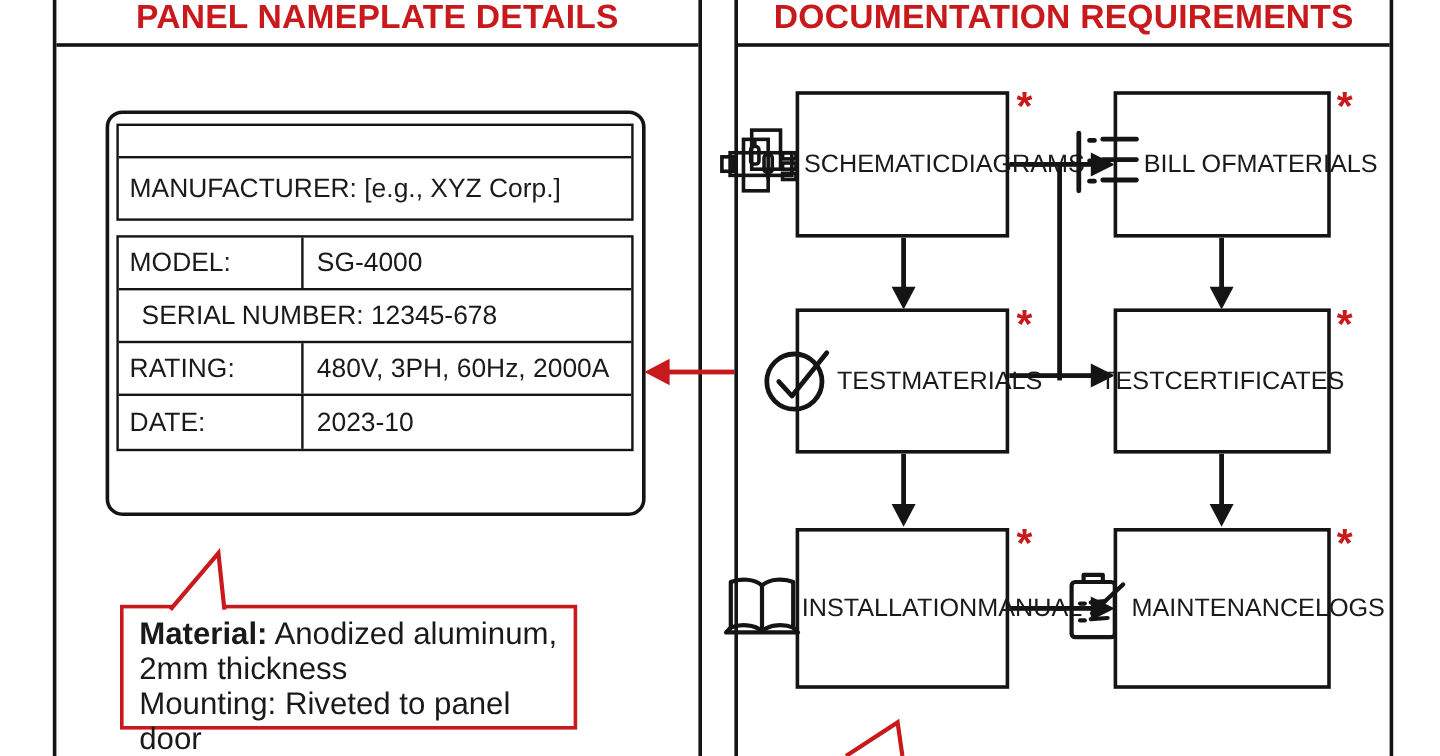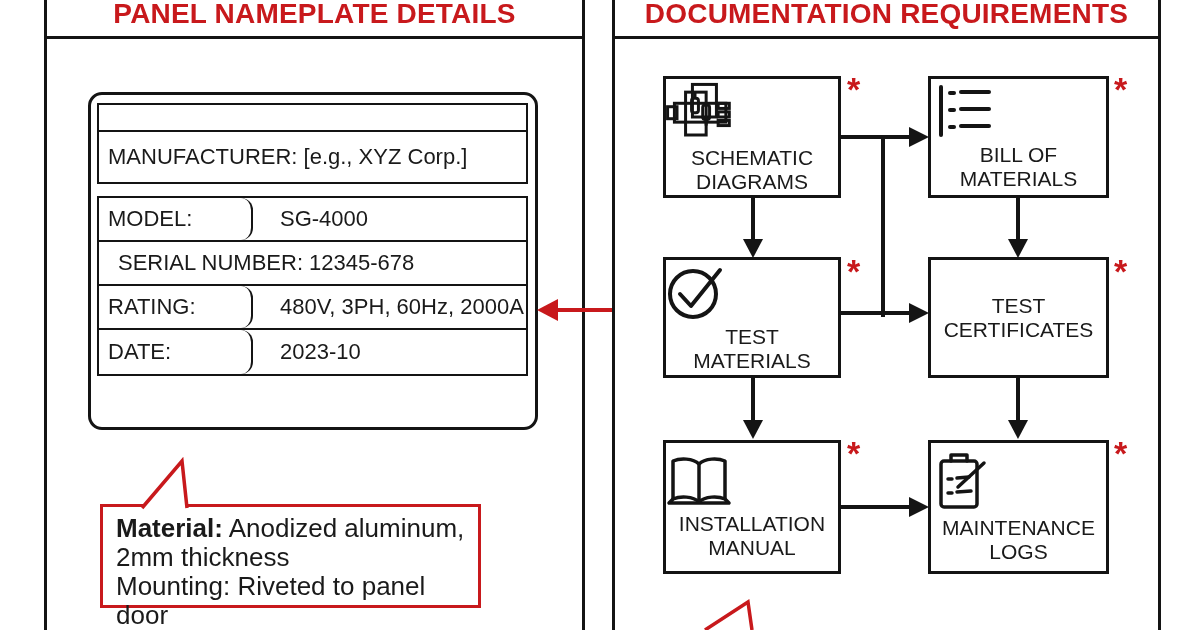--- a/index.html
+++ b/index.html
@@ -22,39 +22,39 @@
   }
 
   
   #np-outer{left:88px;top:92px;width:450px;height:338px;border:3px solid #141414;border-radius:14px;background:#fff;}
   #np-t1{left:97px;top:103px;width:431px;border:2px solid #141414;background:#fff;}
   #np-t1-row1{height:25px;border-bottom:2px solid #141414;}
   #np-t1-row2{height:50px;display:flex;align-items:center;padding-left:9px;font-size:22px;}
   #np-t2{left:97px;top:196px;width:431px;border:2px solid #141414;background:#fff;}
   .np-row{box-sizing:border-box;height:44px;border-bottom:2px solid #141414;display:flex;align-items:stretch;font-size:22px;}
   .np-row:last-child{border-bottom:none;}
-  .np-cell-label{box-sizing:border-box;width:154px;border-right:2px solid #141414;display:flex;align-items:center;padding-left:9px;border-radius:12px;}
-  .np-cell-value{flex:1;display:flex;align-items:center;padding-left:27px;}
+  .np-cell-label{box-sizing:border-box;width:154px;border-right:2px solid #141414;display:flex;align-items:center;padding-left:9px;}
+  .np-cell-value{flex:1;display:flex;align-items:center;padding-left:11px;}
   .np-cell-full{flex:1;display:flex;align-items:center;padding-left:19px;}
 
   
   #callout-box{left:100px;top:504px;width:381px;height:104px;border:3px solid #c8191c;background:#fff;
     padding:7px 0 0 13px;font-size:26px;line-height:29px;}
   .bold{font-weight:bold;}
   #callout-pointer{left:136px;top:456px;}
   #callout-pointer-bottom{left:700px;top:597px;}
 
   
   #red-arrow-shaft{left:556px;top:308px;width:60px;height:4px;background:#c8191c;}
   #red-arrow-head{left:537px;top:299px;width:0;height:0;
     border-top:11px solid transparent;border-bottom:11px solid transparent;border-right:21px solid #c8191c;}
 
   
-  .fc-box{border:3px solid #141414;background:#fff;display:flex;flex-direction:column;
-    justify-content:center;text-align:center;}
+  .fc-box{border:3px solid #141414;background:#fff;display:flex;flex-direction:row;
+    align-items:center;justify-content:center;text-align:center;}
   .fc-label{font-size:21px;line-height:24px;white-space:nowrap;}
   .fc-icon{margin-bottom:5px;display:block;}
   #fc-schematic{left:663px;top:76px;width:178px;height:122px;}
   #fc-bom{left:928px;top:76px;width:181px;height:122px;}
   #fc-testmat{left:663px;top:257px;width:178px;height:121px;}
   #fc-testcert{left:928px;top:257px;width:181px;height:121px;}
   #fc-instman{left:663px;top:440px;width:178px;height:134px;}
   #fc-maintlog{left:928px;top:440px;width:181px;height:134px;}
 
   .req-star{position:absolute;font-size:34px;font-weight:bold;color:#c8191c;line-height:1;}

